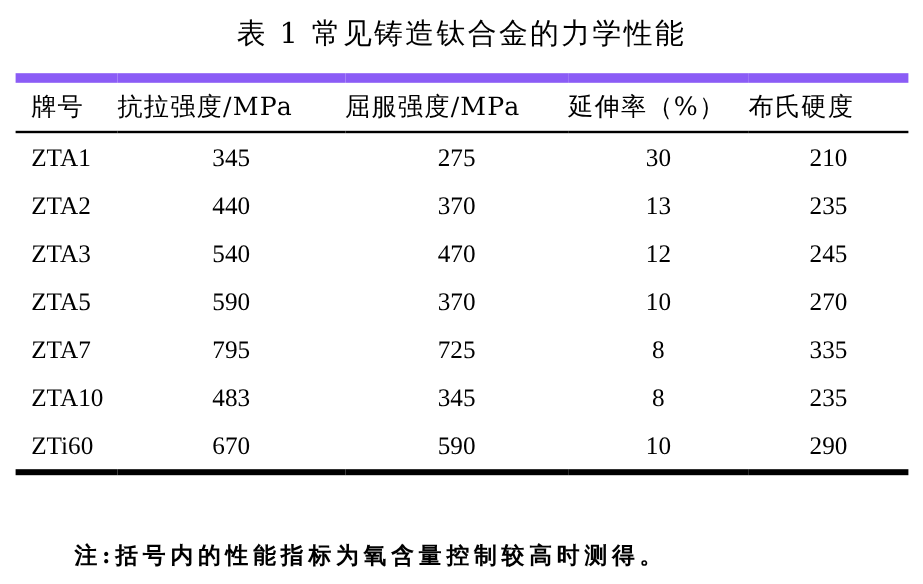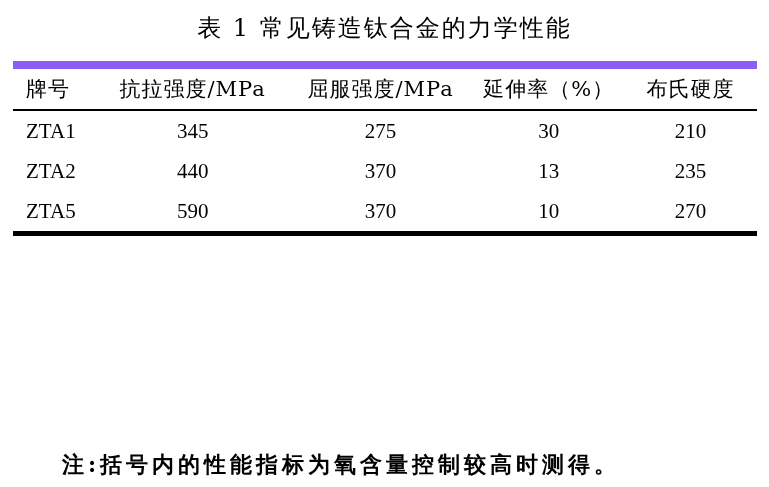--- a/index.html
+++ b/index.html
@@ -44,21 +44,21 @@
     border-top: 8px solid #8b5cf6;
     border-bottom: 5px solid #000;
   }
   table.props thead tr {
     border-bottom: 2px solid #000;
   }
   table.props th {
     font-weight: normal;
     font-size: 21px;
     height: 40px;
-    text-align: center;
+    text-align: left;
     white-space: nowrap;
     letter-spacing: 1px;
     padding: 0;
   }
   table.props td {
     font-size: 21px;
     height: 40px;
     text-align: center;
     white-space: nowrap;
     padding: 0;
@@ -66,21 +66,21 @@
   }
   table.props th.c0,
   table.props td.c0 {
     text-align: left;
     padding-left: 13px;
   }
   .note {
     position: absolute;
     top: 450px;
     left: 62px;
-    font-size: 22px;
+    font-size: 19px;
     font-weight: bold;
     letter-spacing: 4px;
     white-space: nowrap;
   }
 </style>
 </head>
 <body>
 
 <div class="page">
 
@@ -113,25 +113,53 @@
           <td>210</td>
         </tr>
         <tr>
           <td class="c0">ZTA2</td>
           <td>440</td>
           <td>370</td>
           <td>13</td>
           <td>235</td>
         </tr>
         <tr>
+          <td class="c0">ZTA3</td>
+          <td>540</td>
+          <td>470</td>
+          <td>12</td>
+          <td>245</td>
+        </tr>
+        <tr>
           <td class="c0">ZTA5</td>
           <td>590</td>
           <td>370</td>
           <td>10</td>
           <td>270</td>
+        </tr>
+        <tr>
+          <td class="c0">ZTA7</td>
+          <td>795</td>
+          <td>725</td>
+          <td>8</td>
+          <td>335</td>
+        </tr>
+        <tr>
+          <td class="c0">ZTA10</td>
+          <td>483</td>
+          <td>345</td>
+          <td>8</td>
+          <td>235</td>
+        </tr>
+        <tr>
+          <td class="c0">ZTi60</td>
+          <td>670</td>
+          <td>590</td>
+          <td>10</td>
+          <td>290</td>
         </tr>
       </tbody>
     </table>
   </div>
 
   <div class="note">注:括号内的性能指标为氧含量控制较高时测得。</div>
 
 </div>
 
 </body></html>

